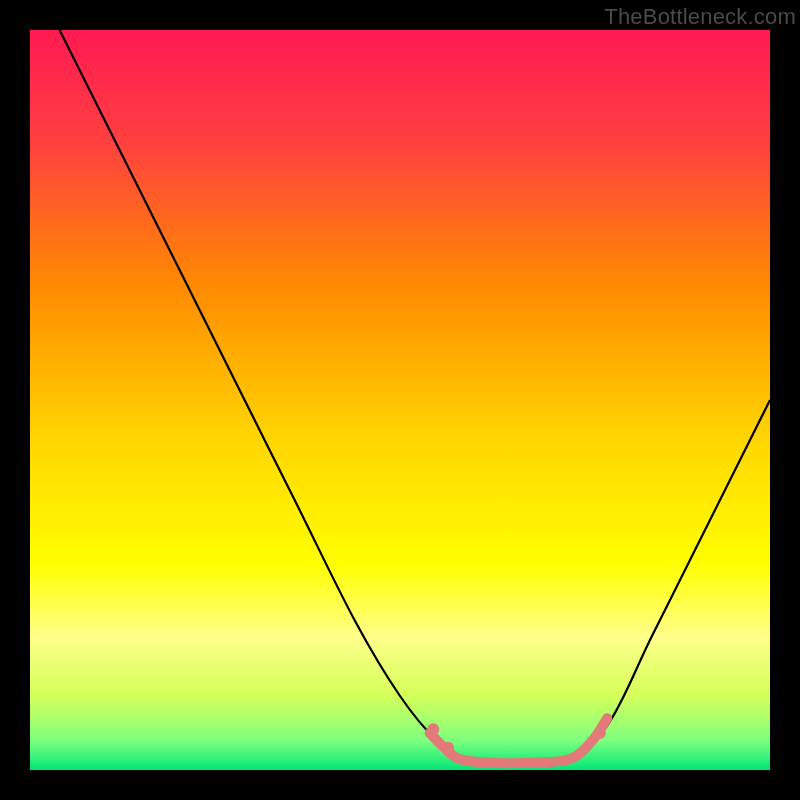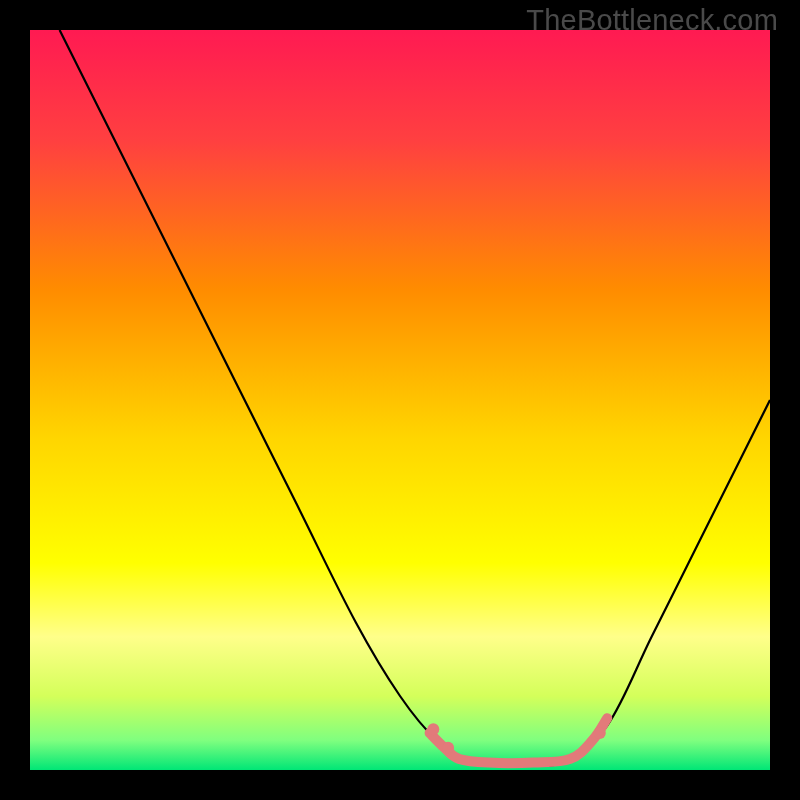--- a/index.html
+++ b/index.html
@@ -6,23 +6,23 @@
   html, body { width: 800px; height: 800px; overflow: hidden; background: #000; }
   .frame {
     position: relative;
     width: 800px;
     height: 800px;
     background: #000;
   }
   .watermark {
     position: absolute;
     top: 4px;
-    right: 22px;
+    right: 4px;
     font-family: Arial, Helvetica, sans-serif;
-    font-size: 29px;
+    font-size: 22px;
     color: #4a4a4a;
     font-weight: 400;
     letter-spacing: 0.2px;
     z-index: 5;
   }
   .plot {
     position: absolute;
     left: 30px;
     top: 30px;
     width: 740px;

